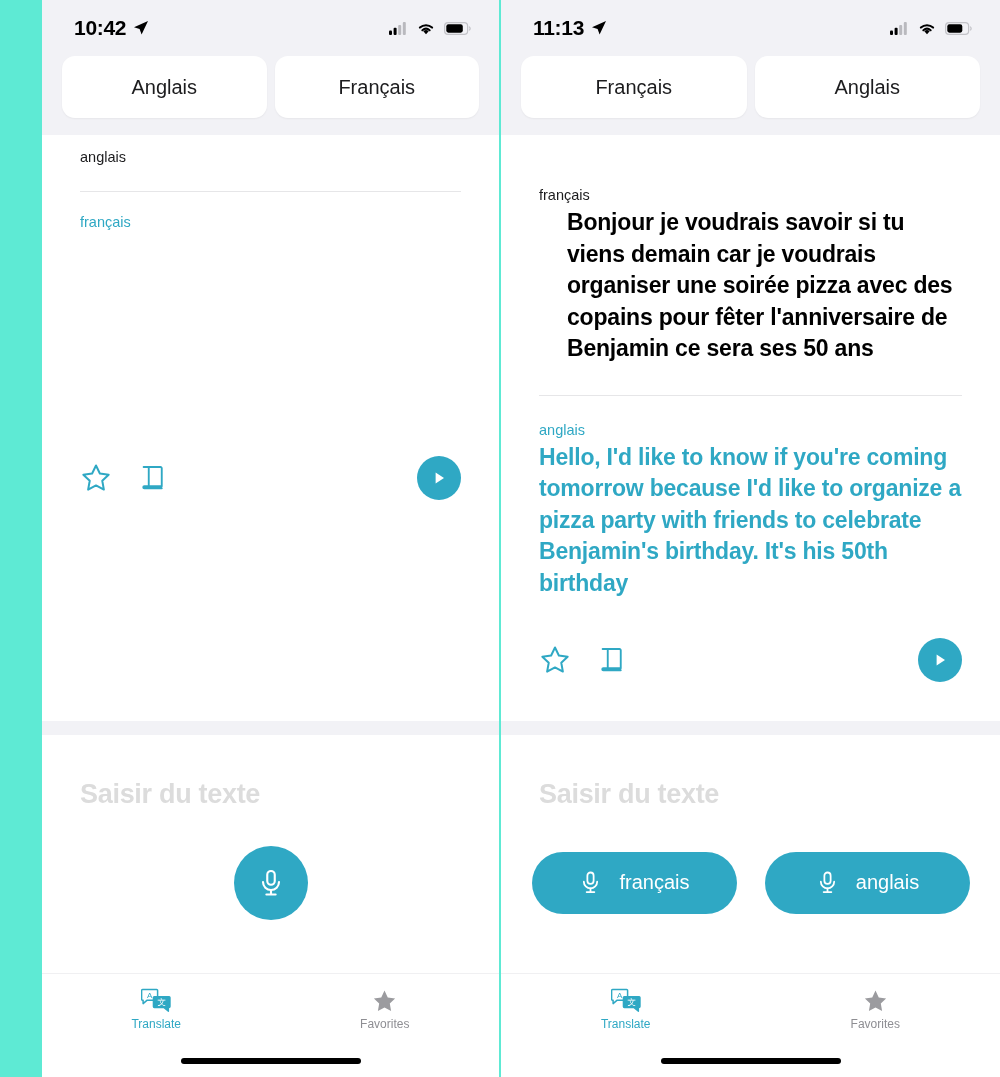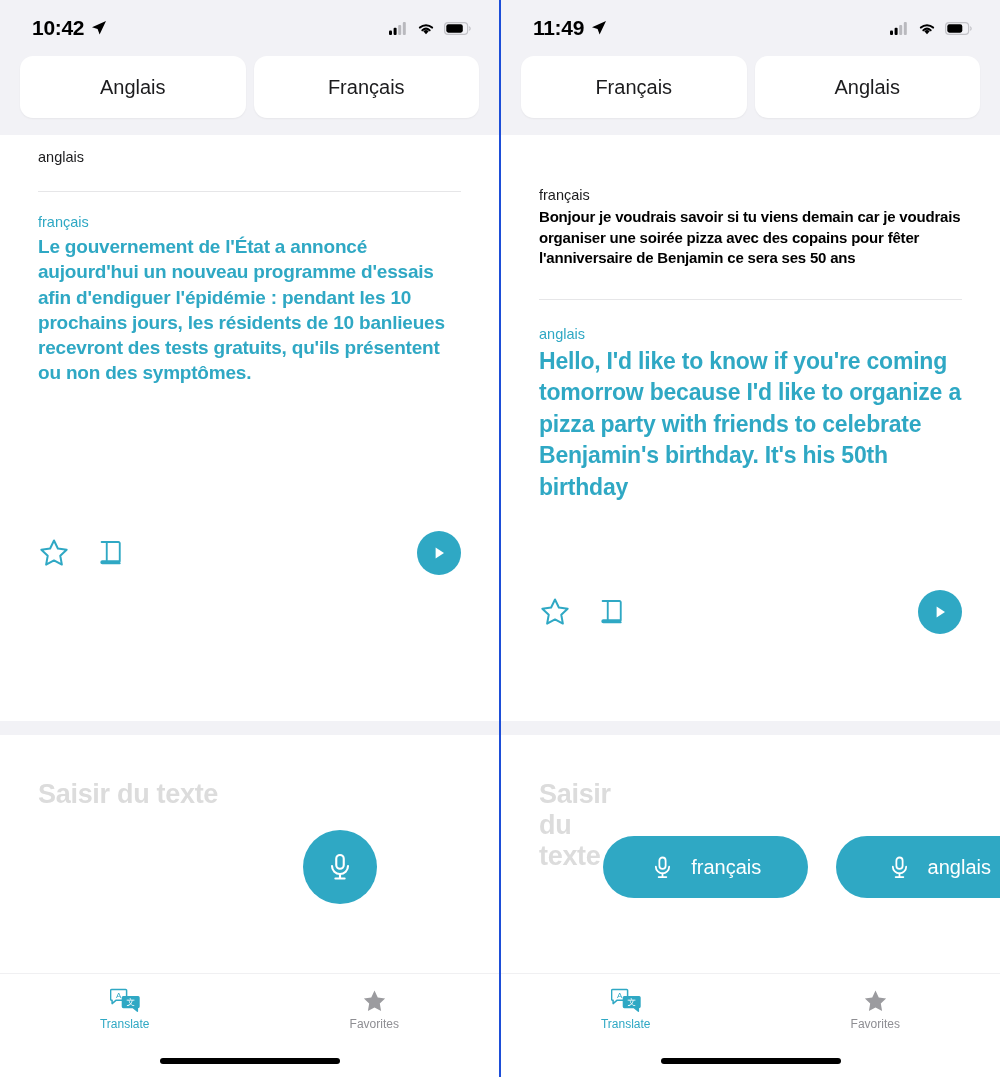--- a/index.html
+++ b/index.html
@@ -10,21 +10,22 @@
     font-family: "Liberation Sans", sans-serif;
     background: #f4f4f7;
     overflow: hidden;
   }
 
   .screens {
     display: flex;
     width: 1000px;
     height: 1077px;
     gap: 2px;
-    background: #1d4ed8;
+    background: #5eead4;
+    padding-left: 42px;
   }
 
   .phone {
     width: 499px;
     height: 1077px;
     position: relative;
     display: flex;
     flex-direction: column;
     background: #ffffff;
   }
@@ -102,22 +103,23 @@
   .lang-label.accent { color: #2fa8c4; }
 
   .src-text {
     font-size: 19px;
     font-weight: bold;
     line-height: 1.33;
     color: #000000;
     letter-spacing: -0.2px;
   }
   .phone-b .src-text {
-    font-size: 15px;
+    font-size: 23px;
     line-height: 1.37;
+    margin-left: 28px;
   }
   .src-text p + p { margin-top: 20px; }
 
   .divider {
     height: 1px;
     background: #e6e6e8;
     margin: 26px 0 22px 0;
   }
   .phone-b .divider { margin: 30px 0 26px 0; }
 
@@ -169,21 +171,21 @@
   }
 
   
   .input-card {
     background: #ffffff;
     border-radius: 12px 12px 0 0;
     flex: 0 0 auto;
     height: 238px;
     padding: 44px 38px 0 38px;
     display: flex;
-    flex-direction: row;
+    flex-direction: column;
     align-items: center;
     position: relative;
   }
   .placeholder {
     align-self: flex-start;
     font-size: 27px;
     font-weight: bold;
     color: #dcdcdc;
     letter-spacing: -0.3px;
   }
@@ -301,21 +303,20 @@
       <div class="lang-btn">Français</div>
     </div>
 
     <div class="trans-card">
       <div class="trans-scroll">
         <div class="lang-label">anglais</div>
         <div class="src-text">
         </div>
         <div class="divider"></div>
         <div class="lang-label accent">français</div>
-        <div class="dst-text">Le gouvernement de l'État a annoncé aujourd'hui un nouveau programme d'essais afin d'endiguer l'épidémie : pendant les 10 prochains jours, les résidents de 10 banlieues recevront des tests gratuits, qu'ils présentent ou non des symptômes.</div>
       </div>
     </div>
 
     <div class="action-row">
       <div class="action-left">
         <svg class="action-icon" width="32" height="32" viewBox="0 0 24 24">
             <path d="M12 2.6 L14.9 8.6 L21.5 9.5 L16.7 14.1 L17.9 20.7 L12 17.6 L6.1 20.7 L7.3 14.1 L2.5 9.5 L9.1 8.6 Z" fill="none" stroke="#2fa8c4" stroke-width="1.5" stroke-linejoin="round"></path>
           </svg>
         <svg class="action-icon" width="30" height="30" viewBox="0 0 24 24">
             <path d="M4.5 3.2 h13.5 a1 1 0 0 1 1 1 v14.4 h-14 a0.8 0.8 0 0 0 0 1.6 h14" fill="none" stroke="#2fa8c4" stroke-width="1.5" stroke-linejoin="round" stroke-linecap="round"></path>
@@ -365,21 +366,21 @@
 
     <div class="home-bar">
       <div class="home-indicator"></div>
     </div>
   </div>
 
   <div class="phone phone-b">
 
     <div class="status-bar">
       <div class="status-left">
-        <span class="status-time">11:49</span>
+        <span class="status-time">11:13</span>
         <svg class="loc-arrow" width="16" height="16" viewBox="0 0 16 16">
             <path d="M15 1 L1 7.2 L6.6 8.9 L8.6 14.6 Z" fill="#000"></path>
           </svg>
       </div>
       <div class="status-right">
         <svg width="19" height="13" viewBox="0 0 19 13">
             <rect x="0" y="8.5" width="3" height="4.5" rx="1" fill="#000"></rect>
             <rect x="4.6" y="5.8" width="3" height="7.2" rx="1" fill="#000"></rect>
             <rect x="9.2" y="3" width="3" height="10" rx="1" fill="#b9b9be"></rect>
             <rect x="13.8" y="0" width="3" height="13" rx="1" fill="#b9b9be"></rect>

